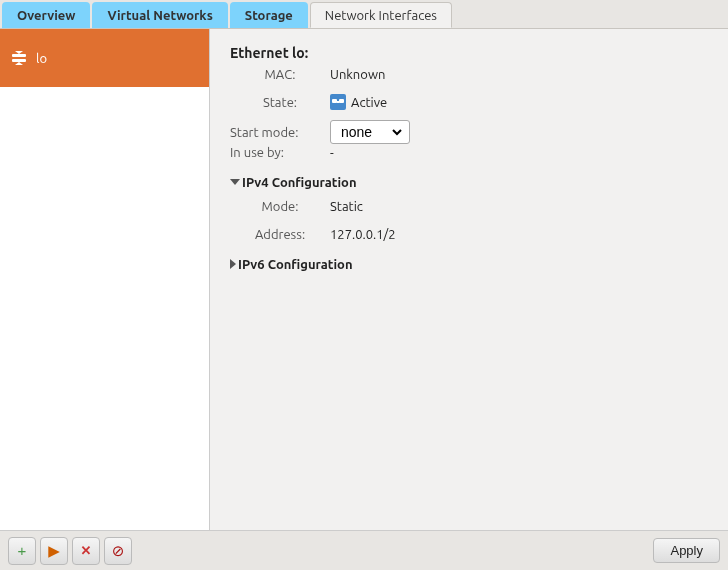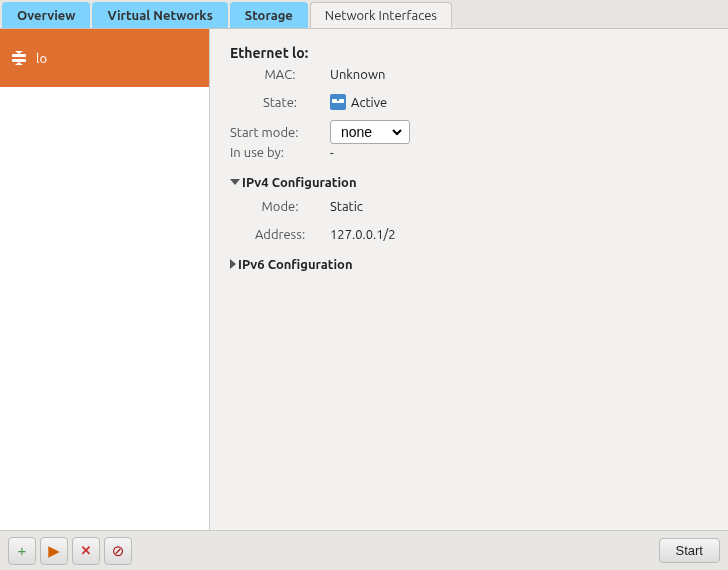--- a/index.html
+++ b/index.html
@@ -326,14 +326,14 @@
     <button class="toolbar-btn orange" title="Start">
       <span>▶</span>
     </button>
     <button class="toolbar-btn red" title="Stop">
       <span style="font-size:13px; font-weight:bold;">✕</span>
     </button>
     <button class="toolbar-btn dark-red" title="Block">
       <span>⊘</span>
     </button>
   </div>
-  <button class="apply-btn">Start</button>
+  <button class="apply-btn">Apply</button>
 </div>
 
 </body></html>

